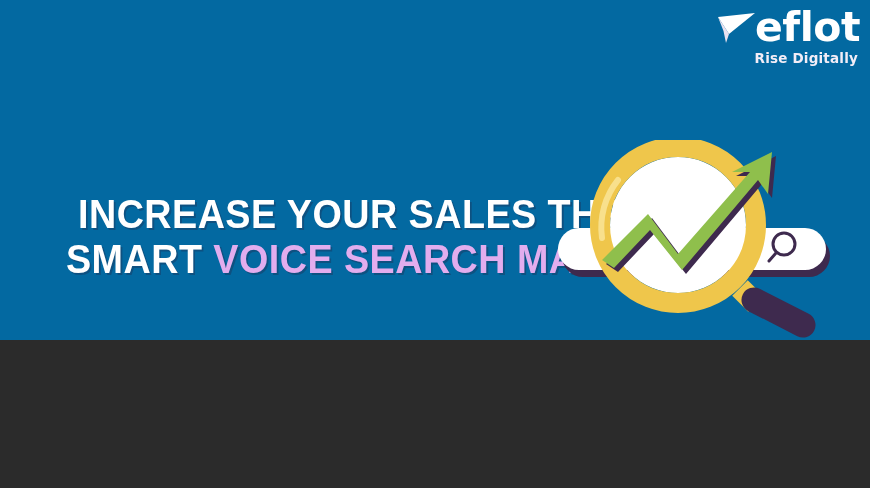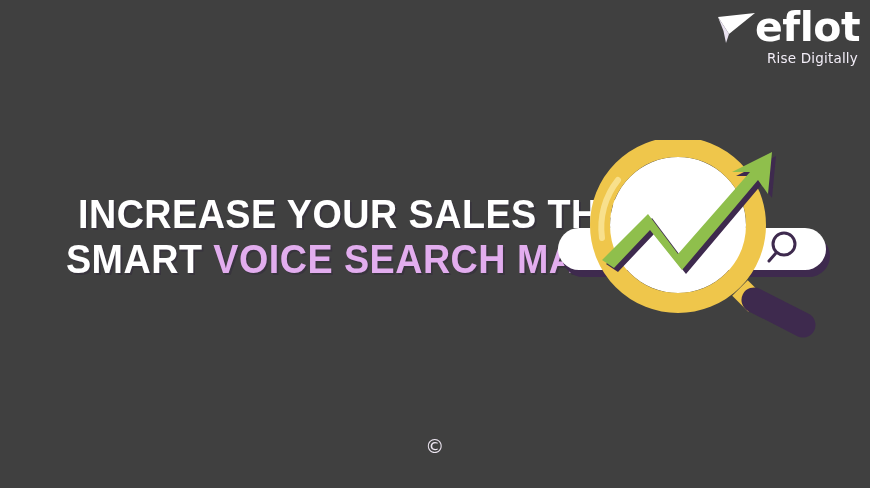--- a/index.html
+++ b/index.html
@@ -3,23 +3,23 @@
 <meta charset="utf-8">
 <style>
   html, body {
     margin: 0;
     padding: 0;
     background: #2b2b2b;
   }
   #stage {
     position: relative;
     width: 870px;
-    height: 488px;
+    height: 340px;
     overflow: hidden;
-    background: #404040;
+    background: #0369a1;
     font-family: "Liberation Sans", sans-serif;
     user-select: none;
   }
 
   
   #logo-area {
     position: absolute;
     top: 6px;
     right: 10px;
     width: 180px;
@@ -46,21 +46,21 @@
     letter-spacing: -0.5px;
     line-height: 42px;
     font-family: "DejaVu Sans", sans-serif;
   }
   #logo-tagline {
     position: absolute;
     top: 44px;
     right: 2px;
     color: #f2edf7;
     font-size: 13.5px;
-    font-weight: normal;
+    font-weight: bold;
     letter-spacing: 0.2px;
     font-family: "DejaVu Sans", sans-serif;
   }
 
   
   #headline {
     position: absolute;
     left: 66px;
     top: 192px;
     width: 500px;

